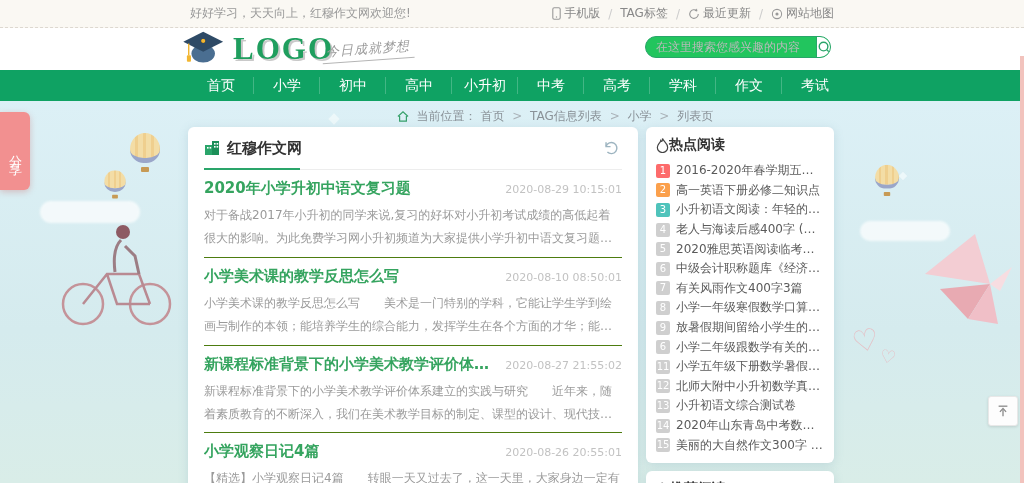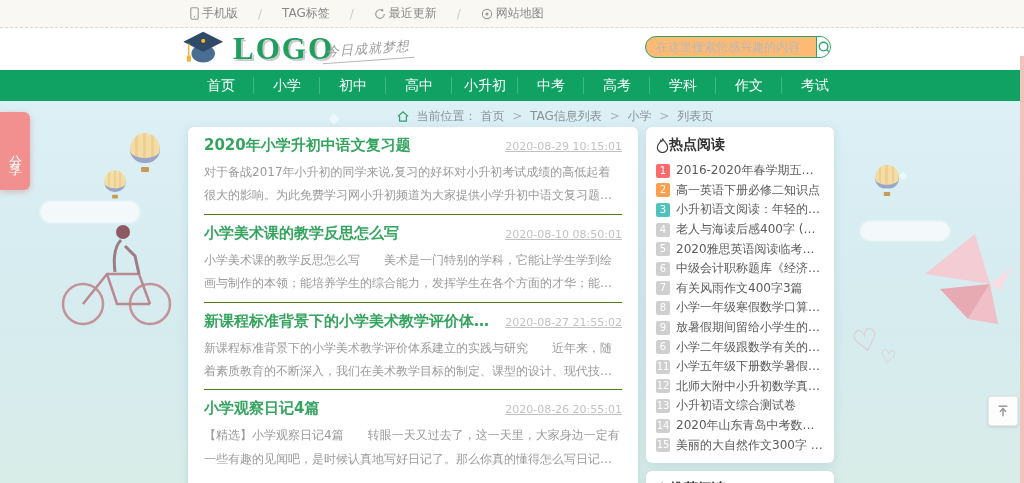--- a/index.html
+++ b/index.html
@@ -2,30 +2,30 @@
 <html><head>
 <meta charset="utf-8">
 <style>
   html,body{margin:0;padding:0;}
   body{font-family:"DejaVu Sans","Liberation Sans",sans-serif;}
   .page{position:relative;width:1024px;height:483px;overflow:hidden;background:#fff;}
 
   
   .topbar{position:absolute;left:0;top:0;width:1024px;height:28px;background:#faf8f3;border-bottom:1px dashed #ddd8d0;box-sizing:border-box;}
   .topbar-inner{display:flex;justify-content:space-between;align-items:center;height:27px;padding:0 190px 0 190px;font-size:12px;color:#999;}
-  .top-links{display:flex;align-items:center;gap:20px;white-space:nowrap;}
+  .top-links{display:flex;align-items:center;gap:8px;white-space:nowrap;}
   .top-links .lk{color:#888;text-decoration:none;display:inline-flex;align-items:center;gap:3px;cursor:pointer;}
   .top-links .sp{color:#ccc;}
 
   
   .header{position:absolute;left:0;top:28px;width:1024px;height:42px;background:#fff;}
   .logo{position:absolute;left:183px;top:2px;display:flex;align-items:center;gap:6px;text-align:center;}
   .logo-text{font-family:"Liberation Serif","DejaVu Serif",serif;font-weight:bold;font-size:31px;color:#1f9e5e;letter-spacing:2px;text-shadow:2px 2px 0 #c9c9c9;}
   .tagline{position:absolute;left:322px;top:12px;font-size:13px;color:#9a9a9a;transform:rotate(-4deg);border-bottom:1px solid #b5b5b5;padding:0 4px 2px 4px;font-style:italic;letter-spacing:1px;}
-  .searchbox{position:absolute;left:645px;top:8px;width:186px;height:22px;border:1px solid #2aa56a;border-radius:14px;display:flex;overflow:hidden;background:#fdba74;box-sizing:border-box;}
+  .searchbox{position:absolute;left:645px;top:8px;width:186px;height:22px;border:1px solid #2aa56a;border-radius:14px;display:flex;overflow:hidden;background:#22c55e;box-sizing:border-box;}
   .searchbox input{flex:1;border:none;outline:none;padding:0 10px;font-size:12px;color:#555;background:transparent;font-family:inherit;}
   .searchbox input::placeholder{color:#b9b9b9;}
   .search-btn{width:36px;border-left:1px solid #2aa56a;display:flex;align-items:center;justify-content:center;cursor:pointer;background:#fff;}
 
   
   .nav{position:absolute;left:0;top:70px;width:1024px;height:31px;background:#0fa263;}
   .nav-inner{position:absolute;left:188px;top:0;width:660px;height:31px;display:flex;}
   .nav-item{width:66px;height:31px;line-height:31px;text-align:center;color:#fff;font-size:14px;cursor:pointer;position:relative;}
   .nav-item:not(:last-child)::after{content:"";position:absolute;right:0;top:7px;height:17px;width:1px;background:rgba(255,255,255,.22);}
 
@@ -55,21 +55,21 @@
   .main-panel{width:450px;box-sizing:border-box;padding:0 16px 10px 16px;height:400px;}
   .mp-head{display:flex;align-items:center;height:42px;border-bottom:1px solid #ededed;position:relative;}
   .mp-title{font-size:15px;font-weight:bold;color:#333;margin-left:7px;padding-bottom:0;}
   .mp-underline{position:absolute;left:0;bottom:-1px;width:96px;height:2px;background:#2aa56a;}
   .mp-undo{position:absolute;right:2px;top:12px;cursor:pointer;}
 
   .article{padding:9px 0 6px 0;border-bottom:1px solid #4d7c0f;}
   .article:last-child{border-bottom:none;}
   .a-head{display:flex;align-items:baseline;justify-content:space-between;gap:8px;}
   .a-title{font-size:15px;font-weight:bold;color:#35a45f;text-decoration:none;cursor:pointer;white-space:nowrap;overflow:hidden;text-overflow:ellipsis;}
-  .a-date{font-size:11px;color:#c2c2c2;white-space:nowrap;flex-shrink:0;text-decoration:underline;}
+  .a-date{font-size:11px;color:#c2c2c2;white-space:nowrap;flex-shrink:0;}
   .a-ex{margin:6px 0 0 0;font-size:12px;color:#9a9a9a;line-height:1.95;display:-webkit-box;-webkit-line-clamp:2;-webkit-box-orient:vertical;overflow:hidden;}
 
   
   .side{width:188px;display:flex;flex-direction:column;gap:8px;}
   .side-panel{box-sizing:border-box;padding:9px 10px 8px 10px;}
   .sp-head{display:flex;align-items:center;gap:0;font-size:14px;font-weight:bold;color:#333;margin-bottom:7px;}
   .hot-row{display:flex;align-items:center;gap:6px;height:19.6px;cursor:pointer;}
   .badge{width:14px;height:14px;border-radius:2px;font-size:10px;line-height:14px;text-align:center;color:#fff;flex-shrink:0;}
   .b1{background:#fd6b6b;}
   .b2{background:#fba04c;}
@@ -87,20 +87,21 @@
   
   .scroll-strip{position:absolute;right:0;top:56px;width:4px;height:427px;background:#f2c3bd;}
 </style>
 </head>
 <body>
 
 <div class="page">
 
   <div class="topbar">
     <div class="topbar-inner">
+      <span>好好学习，天天向上，红穆作文网欢迎您!</span>
       <div class="top-links">
         <a class="lk">
           <svg width="9" height="13" viewBox="0 0 9 13">
               <rect x="0.8" y="0.8" width="7.4" height="11.4" rx="1.5" fill="none" stroke="#999" stroke-width="1.1"></rect>
               <circle cx="4.5" cy="10" r="0.7" fill="#999"></circle>
             </svg>
           <span>手机版</span>
         </a>
         <span class="sp">/</span>
         <a class="lk">
@@ -212,20 +213,40 @@
       <a class="crumb">TAG信息列表</a>
       <span class="bsep">&gt;</span>
       <a class="crumb">小学</a>
       <span class="bsep">&gt;</span>
       <span class="crumb">列表页</span>
     </div>
 
     <div class="cols">
 
       <div class="panel main-panel">
+        <div class="mp-head">
+          <svg width="16" height="16" viewBox="0 0 16 16">
+              <rect x="1" y="5" width="7" height="10" fill="#2aa56a"></rect>
+              <rect x="8" y="1" width="7" height="14" fill="#1c8f58"></rect>
+              <rect x="3" y="7" width="1.6" height="1.6" fill="#fff"></rect>
+              <rect x="5.6" y="7" width="1.6" height="1.6" fill="#fff"></rect>
+              <rect x="10" y="3" width="1.6" height="1.6" fill="#fff"></rect>
+              <rect x="12.6" y="3" width="1.6" height="1.6" fill="#fff"></rect>
+              <rect x="10" y="6" width="1.6" height="1.6" fill="#fff"></rect>
+              <rect x="12.6" y="6" width="1.6" height="1.6" fill="#fff"></rect>
+            </svg>
+          <span class="mp-title">红穆作文网</span>
+          <span class="mp-underline"></span>
+          <span class="mp-undo">
+            <svg width="18" height="18" viewBox="0 0 20 20">
+                <path d="M4.5 8 A 6.2 6.2 0 1 1 6 14.5" fill="none" stroke="#9db4c0" stroke-width="1.6"></path>
+                <path d="M4.5 3.5 L4.5 8.5 L9.5 8.5" fill="none" stroke="#9db4c0" stroke-width="1.6"></path>
+              </svg>
+          </span>
+        </div>
 
         <div class="article">
           <div class="a-head">
             <a class="a-title">2020年小学升初中语文复习题</a>
             <span class="a-date">2020-08-29 10:15:01</span>
           </div>
           <p class="a-ex">对于备战2017年小升初的同学来说,复习的好坏对小升初考试成绩的高低起着很大的影响。为此免费学习网小升初频道为大家提供小学升初中语文复习题，希望能够真正的帮助到家长和...</p>
         </div>
 
         <div class="article">

